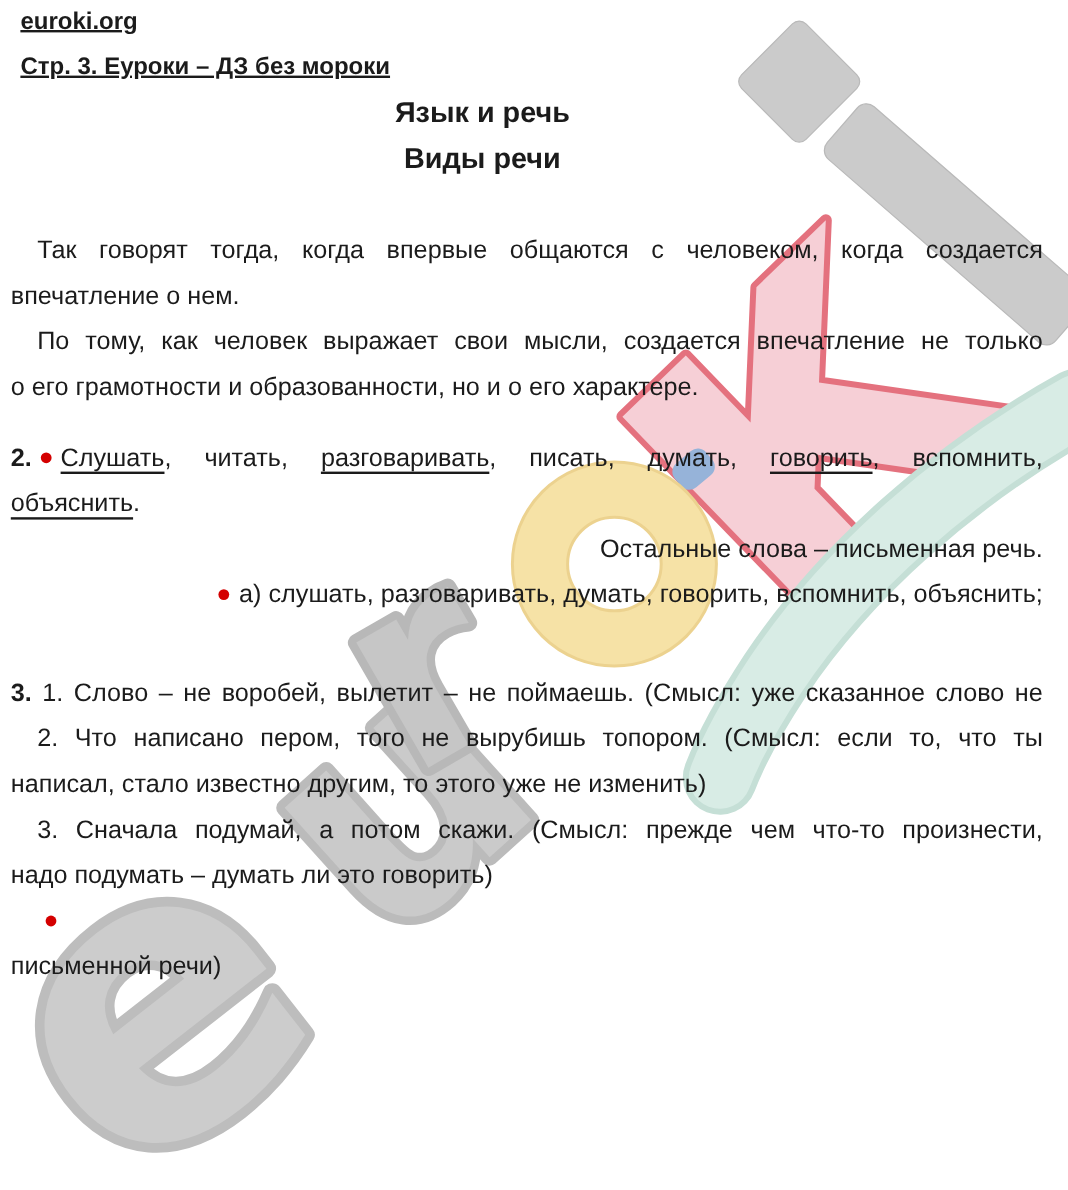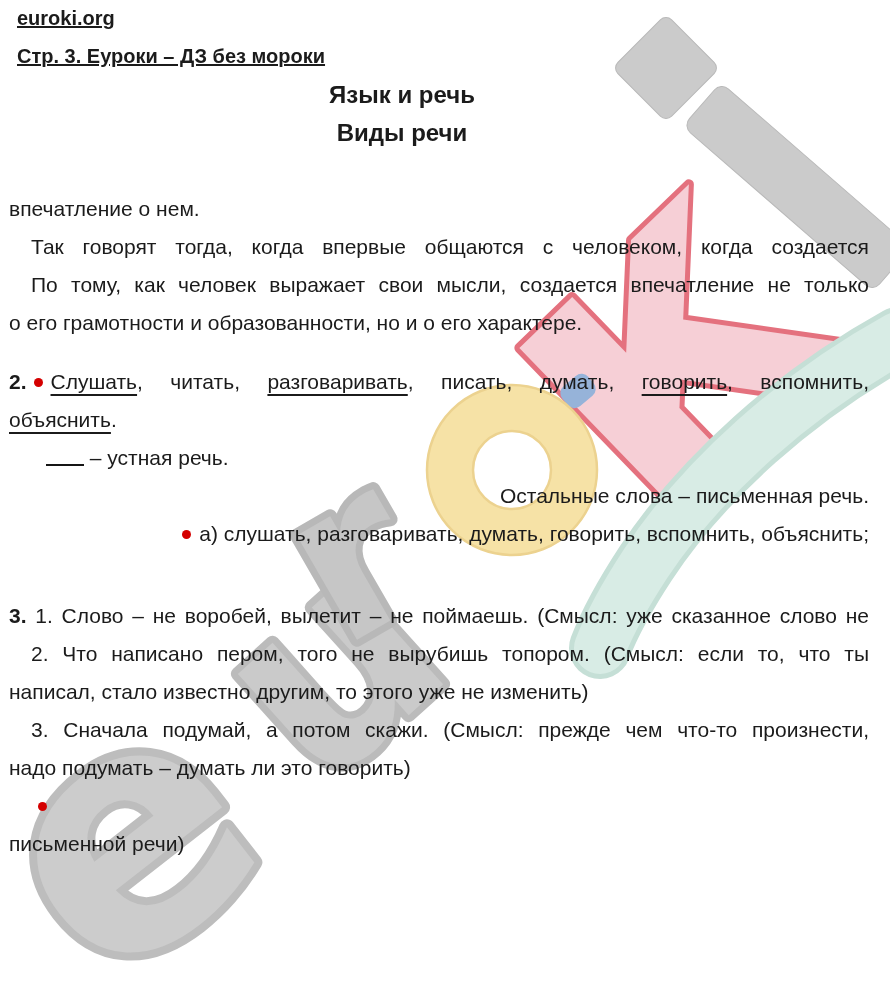--- a/index.html
+++ b/index.html
@@ -50,29 +50,28 @@
     <div class="header-block">
       <div class="line">euroki.org</div>
       <div class="line">Стр. 3. Еуроки – ДЗ без мороки</div>
     </div>
     <div class="titles">
       <div class="line">Язык и речь</div>
       <div class="line">Виды речи</div>
     </div>
     <div class="body-text">
         <div class="sec sec-0">
+          <div class="line j ind"><span class="">Так говорят тогда, когда впервые общаются с человеком, когда создается</span></div>
           <div class="line"><span class="">впечатление о нем.</span></div>
-          <div class="line j ind"><span class="">Так говорят тогда, когда впервые общаются с человеком, когда создается</span></div>
           <div class="line j ind"><span class="">По тому, как человек выражает свои мысли, создается впечатление не только</span></div>
           <div class="line"><span class="">о его грамотности и образованности, но и о его характере.</span></div>
         </div>
         <div class="sec sec-1">
           <div class="line j"><span class="b ">2.</span><span class="dot" style="background: rgb(212, 0, 0);"></span><span class="u">Слушать</span><span class="">, читать, </span><span class="u">разговаривать</span><span class="">, писать, думать, </span><span class="u">говорить</span><span class="">, вспомнить,</span></div>
           <div class="line"><span class="u">объяснить</span><span class="">.</span></div>
-          <div class="line ind2"><span class="blank"></span><span class=""> – устная речь.</span></div>
           <div class="line ind"><span class="">Остальные слова – письменная речь.</span></div>
           <div class="line ind"><span class="dot" style="background: rgb(212, 0, 0);"></span><span class="">а) слушать, разговаривать, думать, говорить, вспомнить, объяснить;</span></div>
         </div>
         <div class="sec sec-2">
           <div class="line j"><span class="b ">3.</span><span class=""> 1. Слово – не воробей, вылетит – не поймаешь. (Смысл: уже сказанное слово не</span></div>
           <div class="line j ind"><span class="">2. Что написано пером, того не вырубишь топором. (Смысл: если то, что ты</span></div>
           <div class="line"><span class="">написал, стало известно другим, то этого уже не изменить)</span></div>
           <div class="line j ind"><span class="">3. Сначала подумай, а потом скажи. (Смысл: прежде чем что-то произнести,</span></div>
           <div class="line"><span class="">надо подумать – думать ли это говорить)</span></div>
           <div class="line j ind"><span class="dot" style="background: rgb(212, 0, 0);"></span></div>

